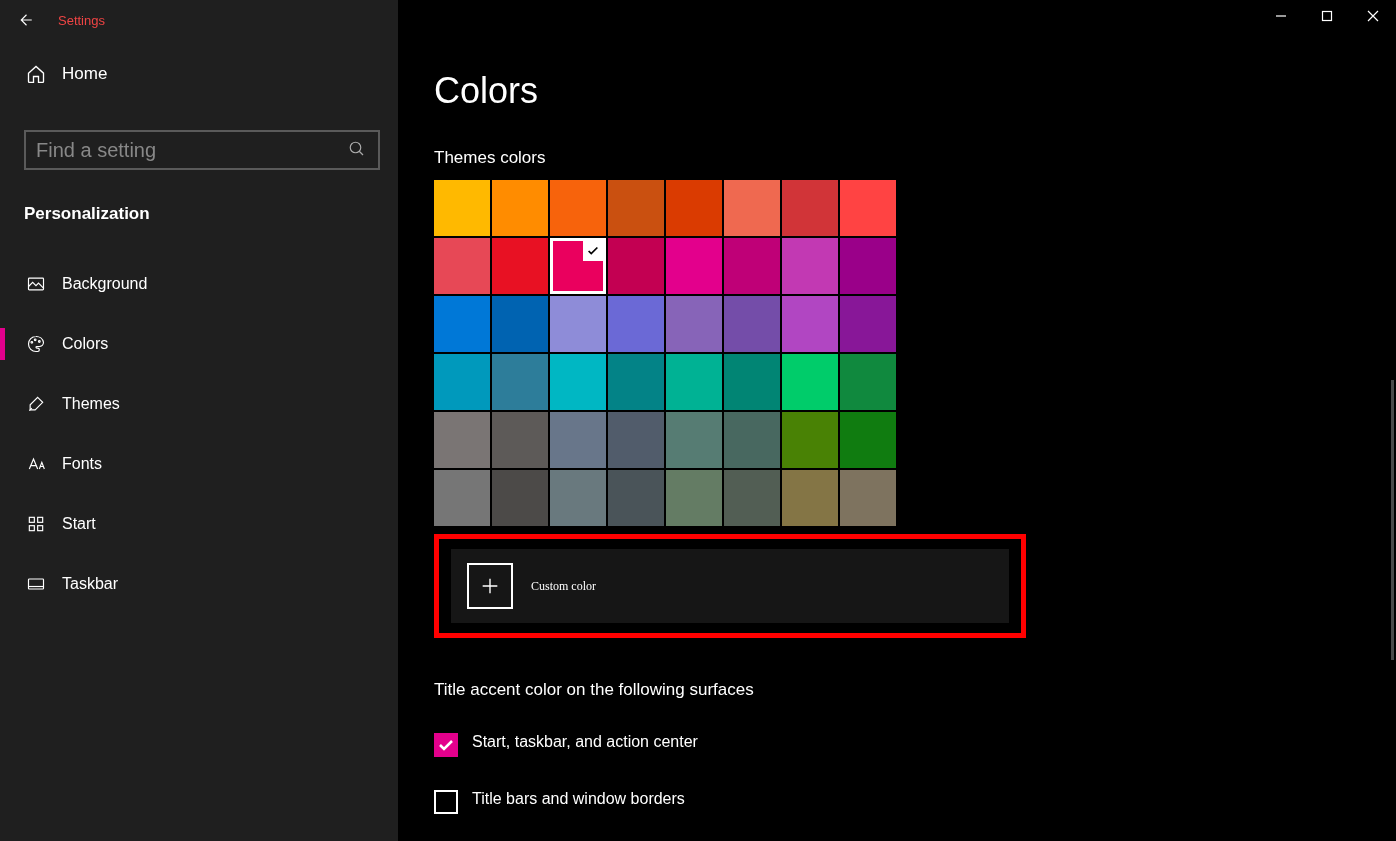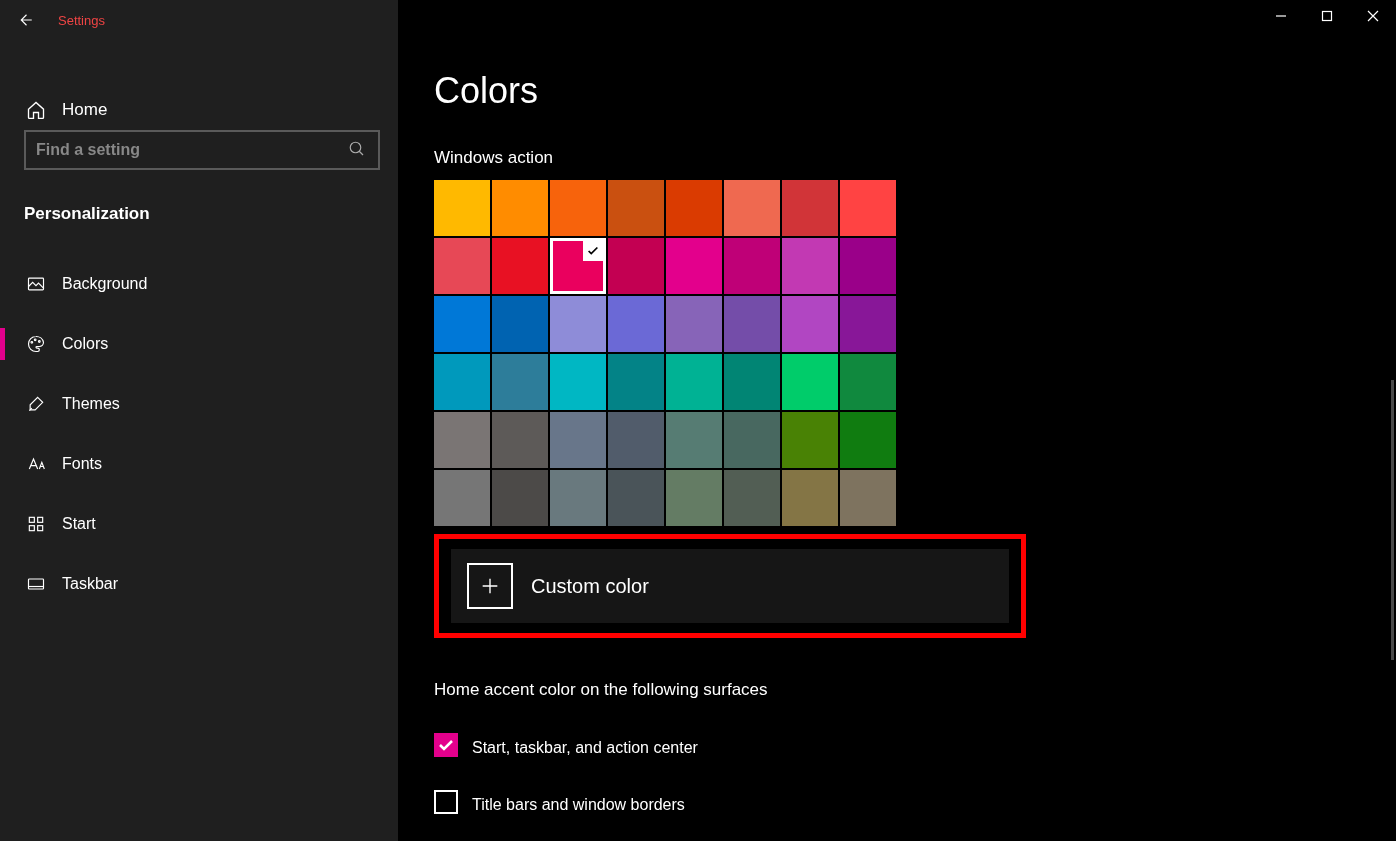--- a/index.html
+++ b/index.html
@@ -6,25 +6,25 @@
   html, body { width: 1396px; height: 841px; font-family: "Segoe UI", sans-serif; background: #000; color: #fff; overflow: hidden; }
   #app { display: flex; width: 100%; height: 100%; }
 
   
   #sidebar { width: 398px; background: #1f1f1f; display: flex; flex-direction: column; padding: 0; }
   #titlebar { height: 40px; display: flex; align-items: center; }
   #back-btn { width: 50px; height: 40px; display: flex; align-items: center; justify-content: center; cursor: pointer; }
   #back-btn svg { width: 18px; height: 18px; stroke: #fff; fill: none; stroke-width: 1.5; }
   #app-title { font-size: 13px; color: #ef4444; margin-left: 8px; }
   #sb-body { padding: 0 24px; }
-  .home-row { display: flex; align-items: flex-end; height: 56px; margin-top: 24px; cursor: pointer; }
+  .home-row { display: flex; align-items: flex-start; height: 56px; margin-top: 24px; cursor: pointer; }
   .home-row .ic { width: 24px; display:flex; align-items:center; justify-content:center; }
   .home-row span.lbl { margin-left: 14px; font-size: 17px; }
   .search-wrap { margin-top: 10px; border: 2px solid #5a5a5a; height: 40px; display: flex; align-items: center; padding: 0 10px; width: 356px; }
-  .search-wrap input { flex: 1; background: transparent; border: none; outline: none; color: #14b8a6; font-size: 16px; font-weight: bold; }
+  .search-wrap input { flex: 1; background: transparent; border: none; outline: none; color: #14b8a6; font-size: 20px; }
   .search-wrap input::placeholder { color: #888; }
   .search-wrap .sic { width: 20px; height: 20px; }
   .cat-title { font-size: 17px; font-weight: 600; margin-top: 34px; margin-bottom: 30px; }
   .nav-list { display: flex; flex-direction: column; }
   .nav-item { position: relative; height: 60px; display: flex; align-items: center; cursor: pointer; }
   .nav-item.active::before { content: ""; position: absolute; left: -24px; top: 14px; width: 5px; height: 32px; background: #e3008c; }
   .nav-item .ic { width: 24px; display:flex; align-items:center; justify-content:center; }
   .nav-item .lbl { margin-left: 14px; font-size: 16px; }
   .nav-item svg { stroke: #fff; fill: none; stroke-width: 1.4; }
 
@@ -41,24 +41,24 @@
   .swatch-grid { display: grid; grid-template-columns: repeat(8, 56px); grid-template-rows: repeat(6, 56px); gap: 2px; width: fit-content; margin-bottom: 10px; }
   .swatch { width: 56px; height: 56px; cursor: pointer; position: relative; }
   .swatch.selected { border: 3px solid #fff; }
   .swatch.selected .corner { position:absolute; top:0; right:0; width:20px; height:20px; background:#fff; display:flex; align-items:center; justify-content:center; }
   .swatch.selected .corner svg { stroke:#000; fill:none; stroke-width:2; width:14px; height:14px; }
 
   .highlight-box { width: 592px; height: 104px; border: 5px solid #ff0000; background: #000; margin-top: -2px; display:flex; align-items:center; }
   .custom-color { flex:1; margin: 8px 12px; background: #161616; height: 74px; display:flex; align-items:center; padding: 0 16px; cursor:pointer; }
   .plus-box { width: 46px; height: 46px; border: 2px solid #fff; display:flex; align-items:center; justify-content:center; margin-right: 18px; }
   .plus-box svg { stroke:#fff; stroke-width:1.5; }
-  .custom-color-label { font-size: 20px; }
+  .custom-color-label { font-size: 12px; font-family: Liberation Serif, serif; }
 
   .surf-sect { margin-top: 42px; }
-  .chk-row { display:flex; align-items:flex-end; margin-top: 33px; }
+  .chk-row { display:flex; align-items:flex-start; margin-top: 33px; }
   .chk { width: 24px; height: 24px; border: 2px solid #fff; margin-right: 14px; display:flex; align-items:center; justify-content:center; cursor:pointer; }
   .chk.checked { background: #e3008c; border-color:#e3008c; }
   .chk.checked svg { stroke:#fff; fill:none; stroke-width:2.5; width:16px; height:16px; }
   .chk-label { font-size: 16px; }
 
   
   #scroll-thumb { position:absolute; right:2px; top:380px; width:3px; height:280px; background:#4a4a4a; }
 </style>
 </head>
 <body>
@@ -170,21 +170,21 @@
         </div>
       <div class="wc">
           <svg width="12" height="12" viewBox="0 0 12 12">
             <path d="M1 1l10 10M11 1L1 11"></path>
           </svg>
         </div>
     </div>
 
     <div id="content-inner">
       <div id="page-title">Colors</div>
-      <div class="sect-label">Windows action</div>
+      <div class="sect-label">Themes colors</div>
 
       <div class="swatch-grid" id="swatch-grid">
           <div class="swatch" style="background: rgb(255, 185, 0);"></div>
           <div class="swatch" style="background: rgb(255, 140, 0);"></div>
           <div class="swatch" style="background: rgb(247, 99, 12);"></div>
           <div class="swatch" style="background: rgb(202, 80, 16);"></div>
           <div class="swatch" style="background: rgb(218, 59, 1);"></div>
           <div class="swatch" style="background: rgb(239, 105, 80);"></div>
           <div class="swatch" style="background: rgb(209, 52, 56);"></div>
           <div class="swatch" style="background: rgb(255, 67, 67);"></div>
@@ -241,21 +241,21 @@
           <div class="plus-box">
             <svg width="22" height="22" viewBox="0 0 24 24">
                 <path d="M12 4v16M4 12h16"></path>
               </svg>
           </div>
           <div class="custom-color-label">Custom color</div>
         </div>
       </div>
 
       <div class="surf-sect">
-        <div class="sect-label">Home accent color on the following surfaces</div>
+        <div class="sect-label">Title accent color on the following surfaces</div>
         <div class="chk-row">
           <div class="chk checked">
             <svg viewBox="0 0 16 16">
                 <path d="M2 8l4 4 8-8"></path>
               </svg>
           </div>
           <div class="chk-label">Start, taskbar, and action center</div>
         </div>
         <div class="chk-row">
           <div class="chk"></div>

